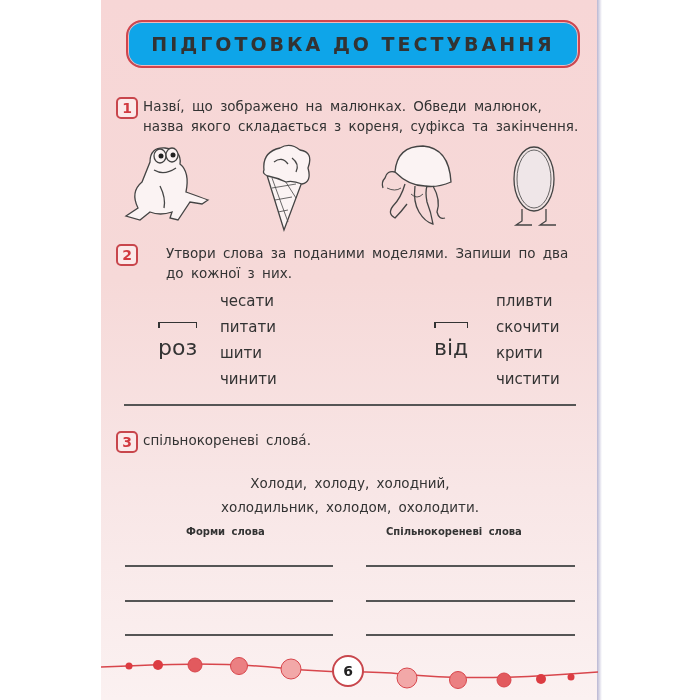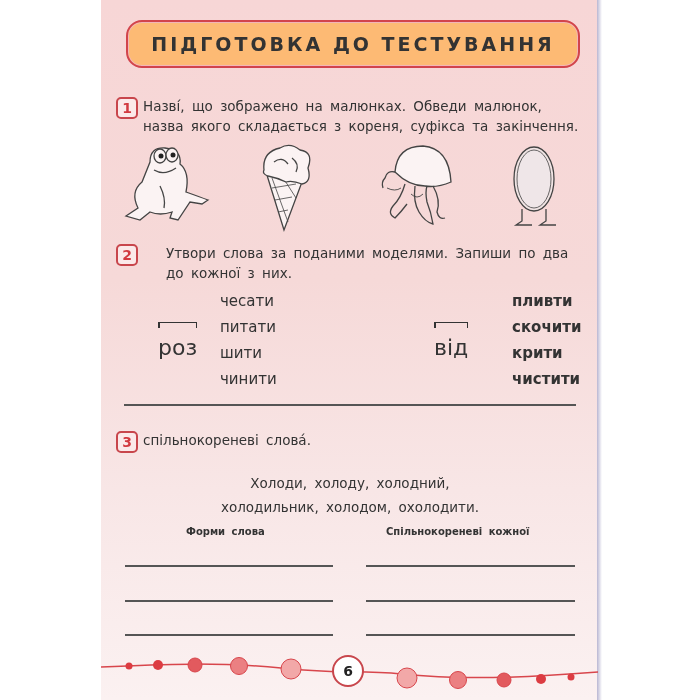--- a/index.html
+++ b/index.html
@@ -10,21 +10,21 @@
   .page {
     position:absolute; left:101px; top:0; width:497px; height:700px;
     background:linear-gradient(180deg,#f7d6d6 0%,#f6d9d8 40%,#f8e6e6 70%,#fbf1f1 100%);
   }
   .page-shadow {
     position:absolute; left:597px; top:0; width:5px; height:700px;
     background:linear-gradient(90deg,#b9b6d2,#ffffff);
   }
   .title-box {
     position:absolute; left:126px; top:20px; width:450px; height:44px;
-    border:2px solid #d2444c; border-radius:16px; background:#fdba74;
+    border:2px solid #d2444c; border-radius:16px; background:#0ea5e9;
     box-shadow:0 0 0 1px #f2b6b8 inset;
     display:flex; align-items:center; justify-content:center;
   }
   .title-text {
     font-family:"DejaVu Sans", sans-serif; font-weight:bold; font-size:19px;
     letter-spacing:3px; color:#333;
   }
   .badge {
     position:absolute; width:18px; height:18px; border:2px solid #c8464c;
     border-radius:5px; background:#fbe9e9; color:#d23a40; font-weight:bold;
@@ -123,41 +123,41 @@
 
 <div class="prefix" style="left:158px;top:322px;">роз</div>
 <div class="col-words" style="left:220px;top:288px;">
   <div>чесати</div>
   <div>питати</div>
   <div>шити</div>
   <div>чинити</div>
 </div>
 
 <div class="prefix" style="left:427px;top:322px;margin-left:7px;">від</div>
-<div class="col-words" style="left:512px;top:288px;font-weight:bold;">
+<div class="col-words" style="left:496px;top:288px;">
   <div>пливти</div>
   <div>скочити</div>
   <div>крити</div>
   <div>чистити</div>
 </div>
 
 <div class="rule" style="left:124px;top:404px;width:452px;"></div>
 
 <div class="badge" style="left:116px;top:431px;">3</div>
 <div class="task-text" style="left:143px;top:430px;width:450px;">
   <div>спільнокореневі слова́.</div>
 </div>
 
 <div class="center-line" style="left:180px;top:471px;width:340px;">
   <div>Холоди, холоду, холодний,</div>
   <div>холодильник, холодом, охолодити.</div>
 </div>
 
 <div class="col-head" style="left:186px;top:526px;">Форми слова</div>
-<div class="col-head" style="left:386px;top:526px;">Спільнокореневі кожної</div>
+<div class="col-head" style="left:386px;top:526px;">Спільнокореневі слова</div>
 
 <div class="rule" style="left:125px;top:565px;width:208px;"></div>
 <div class="rule" style="left:366px;top:565px;width:209px;"></div>
 <div class="rule" style="left:125px;top:600px;width:208px;"></div>
 <div class="rule" style="left:366px;top:600px;width:209px;"></div>
 <div class="rule" style="left:125px;top:634px;width:208px;"></div>
 <div class="rule" style="left:366px;top:634px;width:209px;"></div>
 
 <svg class="footer" viewBox="0 0 497 60">
   <path d="M0 27 C60 24 120 22 180 28 C230 34 260 30 300 34 C360 40 420 38 497 32" fill="none" stroke="#d8464c" stroke-width="1.5"></path>

